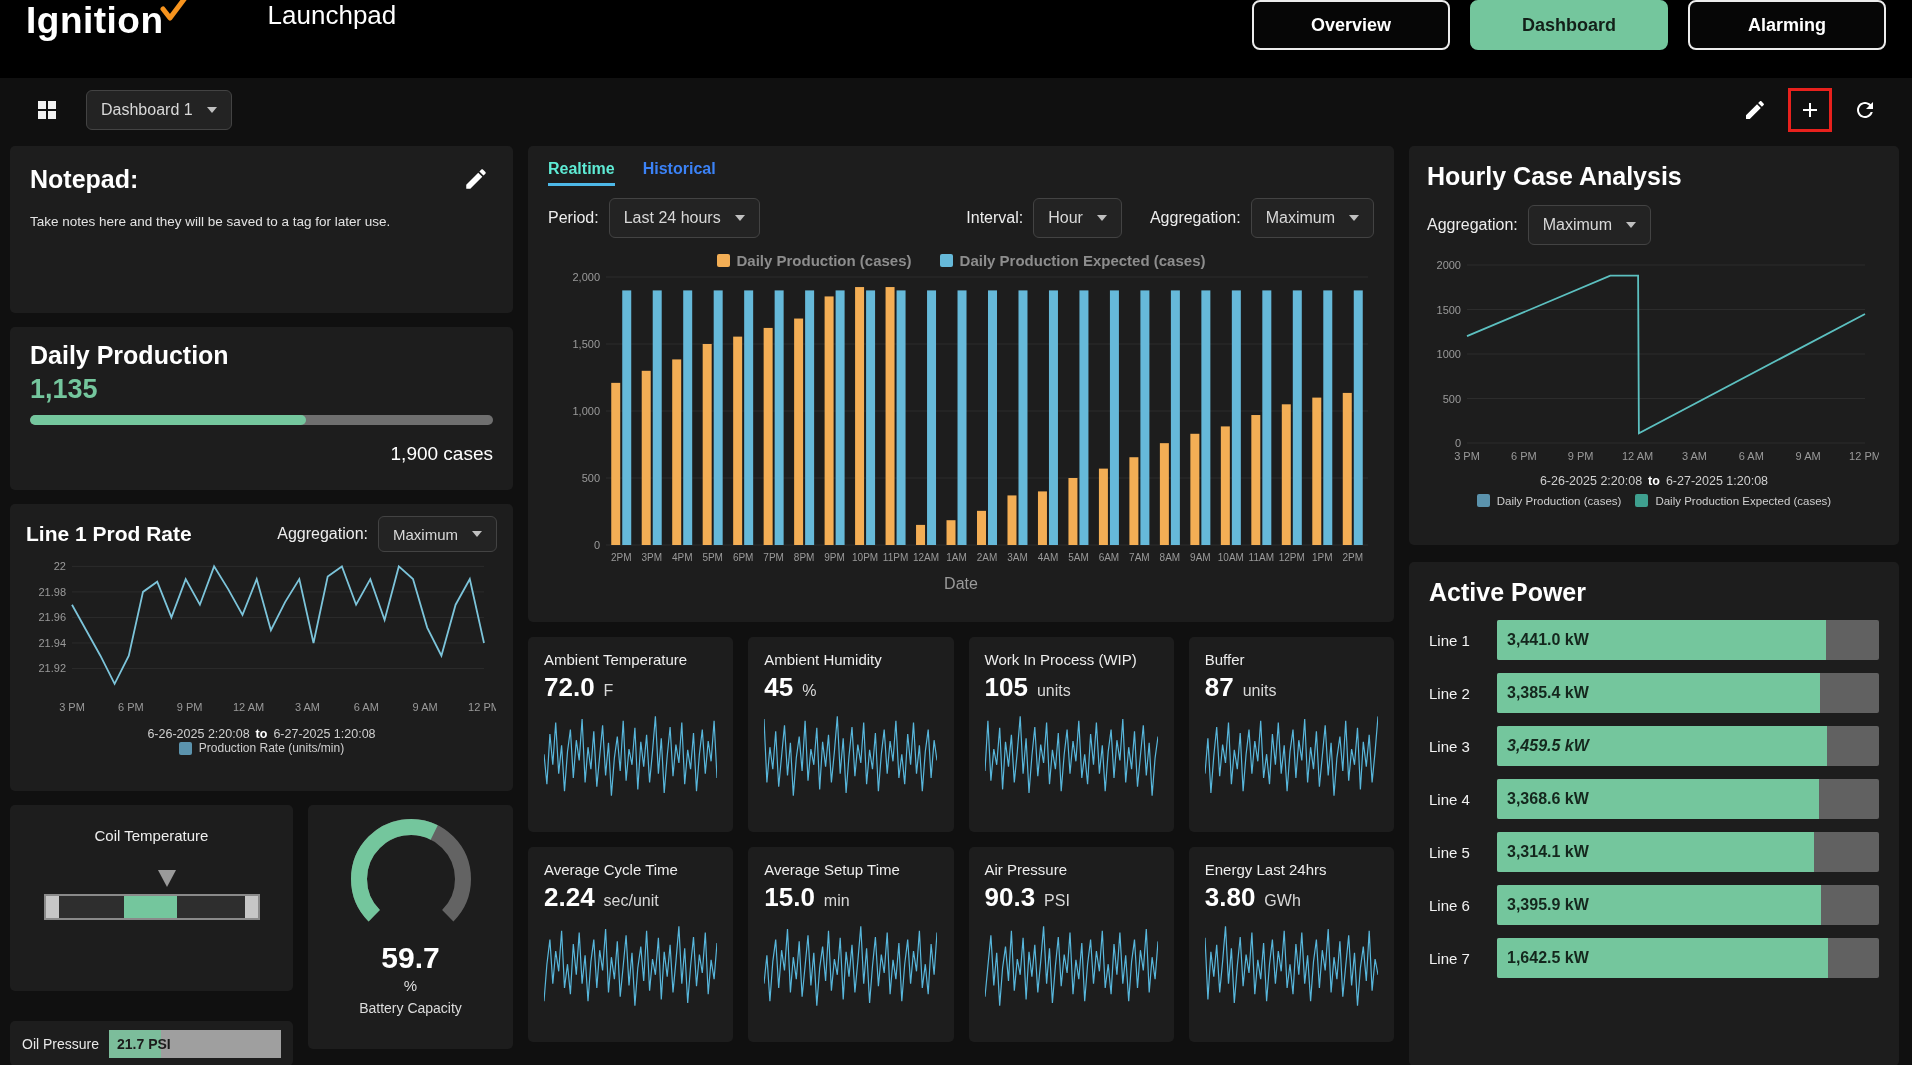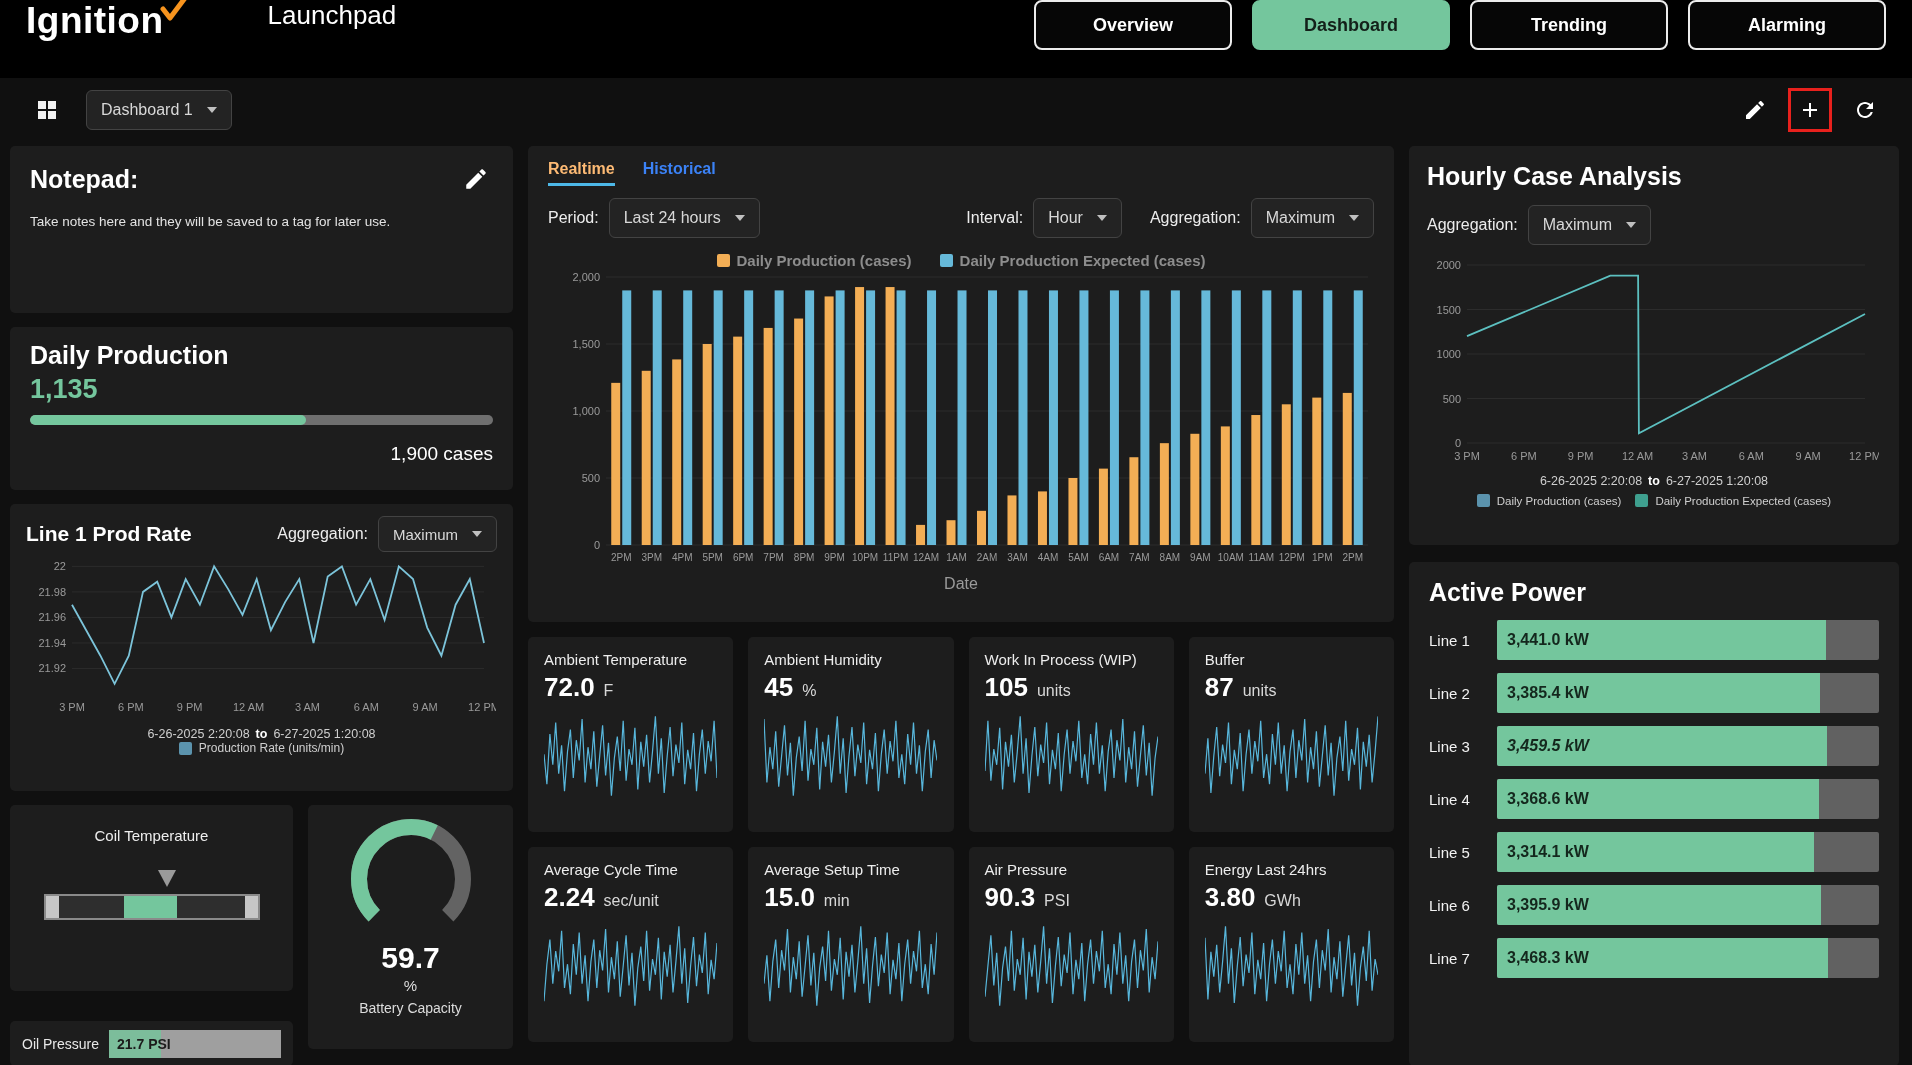--- a/index.html
+++ b/index.html
@@ -77,21 +77,21 @@
   .oil-value{position:absolute;left:8px;top:0;line-height:28px;font-size:14px;font-weight:bold;color:#1b1b1b;white-space:nowrap}
   .battery{width:205px;height:244px;padding:12px;display:flex;flex-direction:column;align-items:center}
   .bat-value{font-size:30px;font-weight:bold;margin-top:2px}
   .bat-unit{font-size:15px;color:#dddddd;margin-top:2px}
   .bat-caption{font-size:14px;color:#dddddd;margin-top:6px}
 
   
   .mid-card{height:476px;padding:14px 20px 8px}
   .tabs{display:flex;gap:28px}
   .tab{font-size:16px;font-weight:bold;color:#3b82f6;padding-bottom:5px;cursor:pointer;border-bottom:3px solid transparent}
-  .tab.active{color:#fdba74;border-bottom-color:#4db8e8}
+  .tab.active{color:#5eead4;border-bottom-color:#4db8e8}
   .controls{display:flex;align-items:center;margin-top:12px}
   .controls .right{margin-left:auto;display:flex;gap:28px}
   .mid-card .legend{margin-top:14px}
   .xaxis-title{text-align:center;color:#9a9a9a;font-size:16px}
   .kpi-grid{display:grid;grid-template-columns:repeat(4,1fr);gap:15px}
   .kpi{height:195px;padding:14px 16px}
   .kpi-title{font-size:15px;color:#ededed;white-space:nowrap}
   .kpi-value-row{display:flex;align-items:baseline;gap:9px;margin-top:4px}
   .kpi-value{font-size:26px;font-weight:bold}
   .kpi-unit{font-size:16px;color:#d8d8d8}
@@ -114,21 +114,20 @@
   <div class="logo">
     <span>Ignition</span>
     <svg class="logo-check" width="28" height="26" viewBox="0 0 28 26">
       <path d="M3 13 L10 22 L25 2" fill="none" stroke="#f7941e" stroke-width="5" stroke-linecap="round" stroke-linejoin="round"></path>
     </svg>
   </div>
   <div class="app-title">Launchpad</div>
   <nav class="nav">
     <button class="nav-btn">Overview</button>
     <button class="nav-btn active">Dashboard</button>
-    <button class="nav-btn">Trending</button>
     <button class="nav-btn">Alarming</button>
   </nav>
 </header>
 
 <div class="toolbar">
   <button class="icon-btn">
     <svg width="24" height="24" viewBox="0 0 24 24">
         <path fill="#fff" d="M3 3h8v8H3zM13 3h8v8h-8zM3 13h8v8H3zM13 13h8v8h-8z" opacity="0.95" rx="1"></path>
       </svg>
   </button>
@@ -564,19 +563,19 @@
         <div class="ap-bar">
             <div class="ap-fill" style="width: 84.9%;">
               <span class="ap-value">3,395.9 kW</span>
             </div>
           </div>
       </div>
       <div class="ap-row">
         <span class="ap-label">Line 7</span>
         <div class="ap-bar">
             <div class="ap-fill" style="width: 86.7%;">
-              <span class="ap-value">3,468.3 kW</span>
+              <span class="ap-value">1,642.5 kW</span>
             </div>
           </div>
       </div>
     </section>
   </aside>
 </div>
 
 </body></html>

